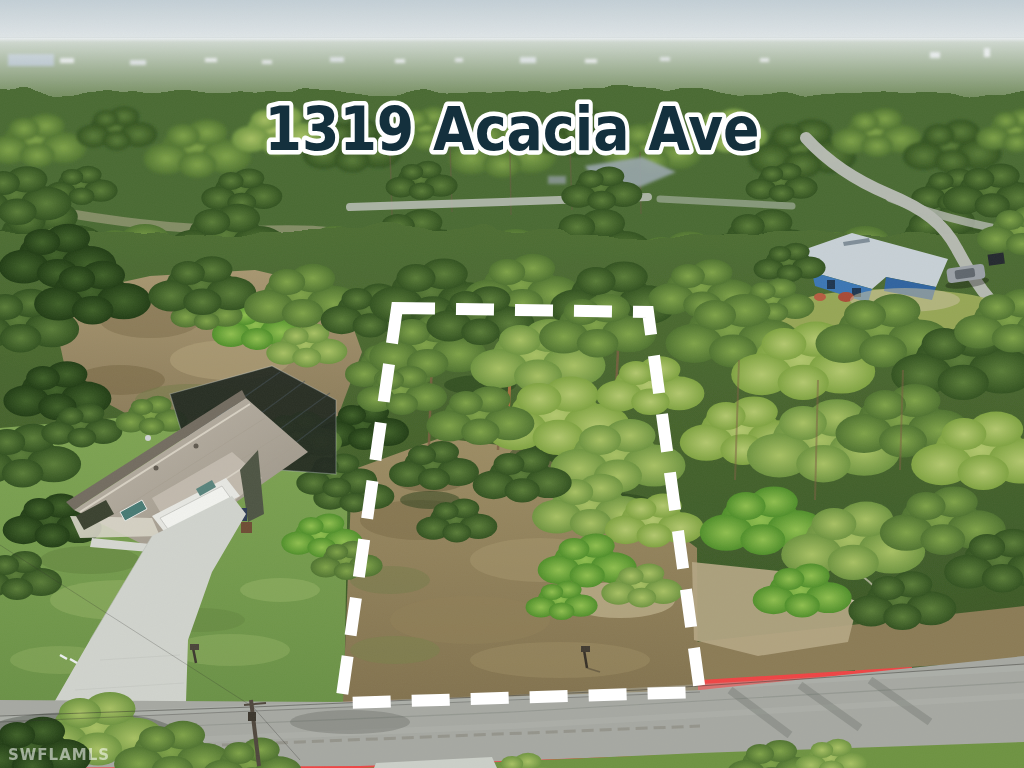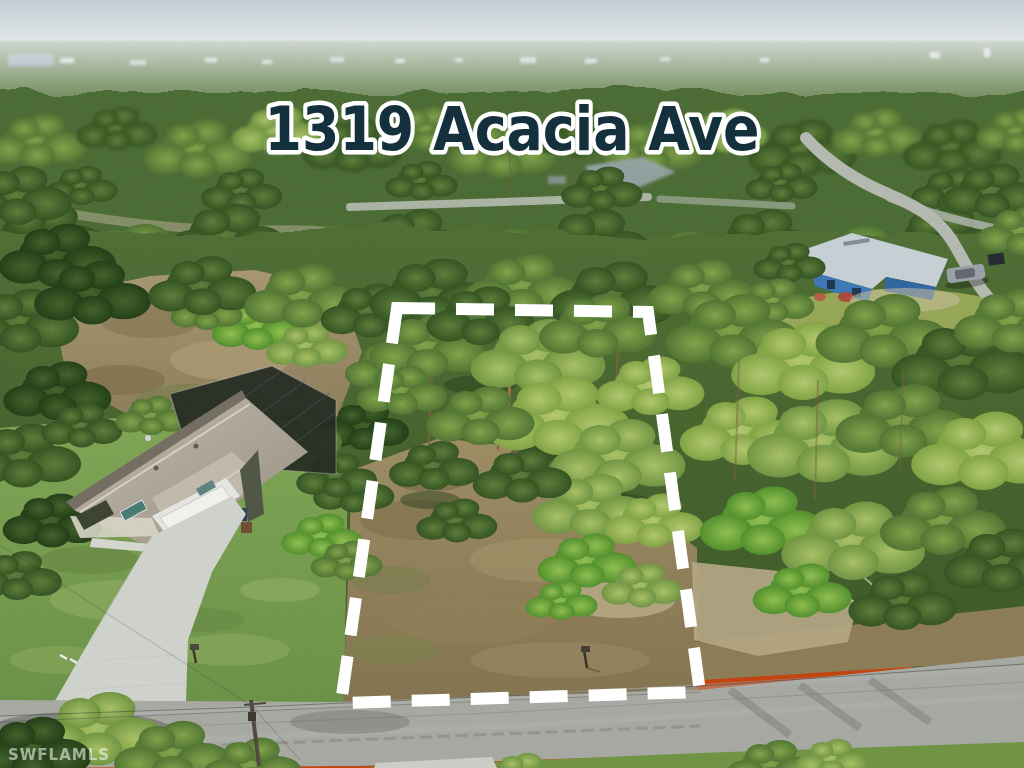--- a/index.html
+++ b/index.html
@@ -1,16 +1,16 @@
 <!DOCTYPE html>
 <html><head>
 <meta charset="utf-8">
 <style>
   html,body{margin:0;padding:0;background:#222;}
-  .stage{position:relative;width:1024px;height:768px;overflow:hidden;background:#c2410c;
+  .stage{position:relative;width:1024px;height:768px;overflow:hidden;background:#ef4444;
          font-family:"DejaVu Sans","Liberation Sans",sans-serif;}
   .stage svg{display:block;width:1024px;height:768px;}
 </style>
 </head>
 <body>
 
 <div class="stage">
 <svg viewBox="0 0 1024 768" xmlns="http://www.w3.org/2000/svg">
   <defs>
     <linearGradient id="skyG" x1="0" y1="0" x2="0" y2="1">

